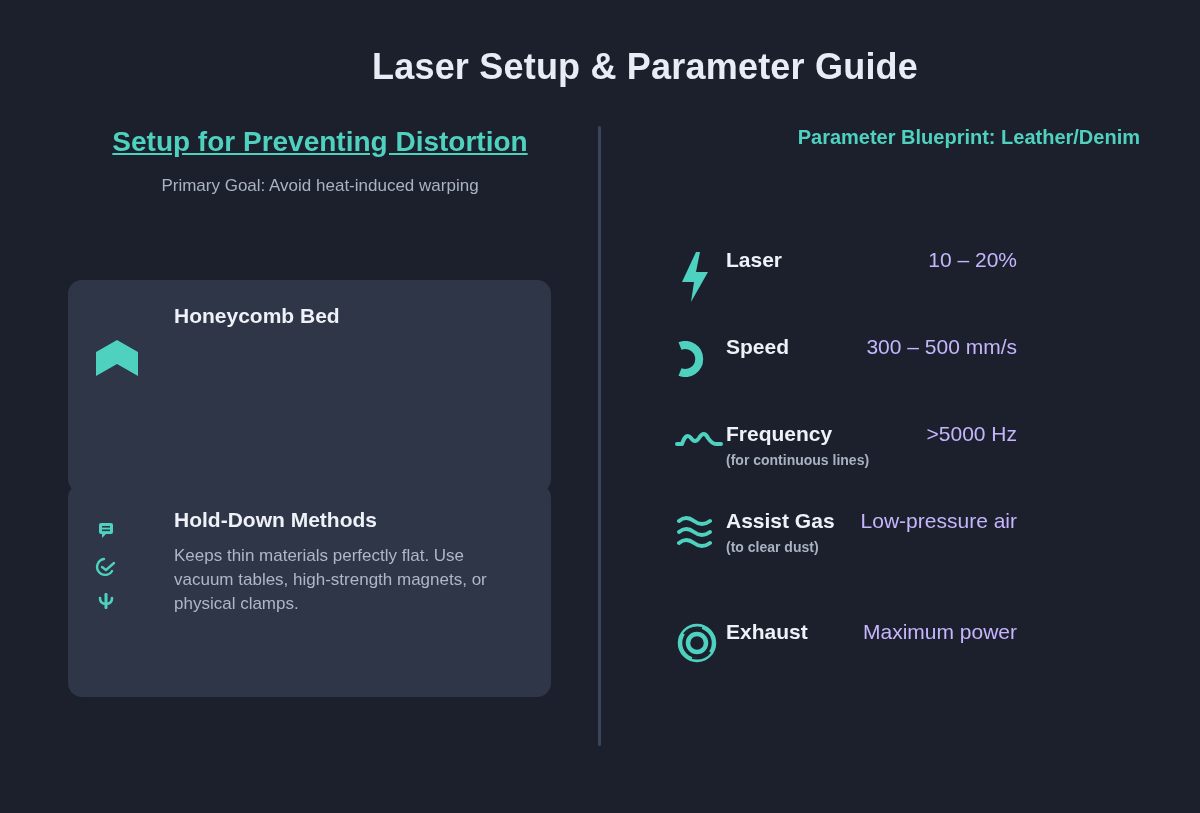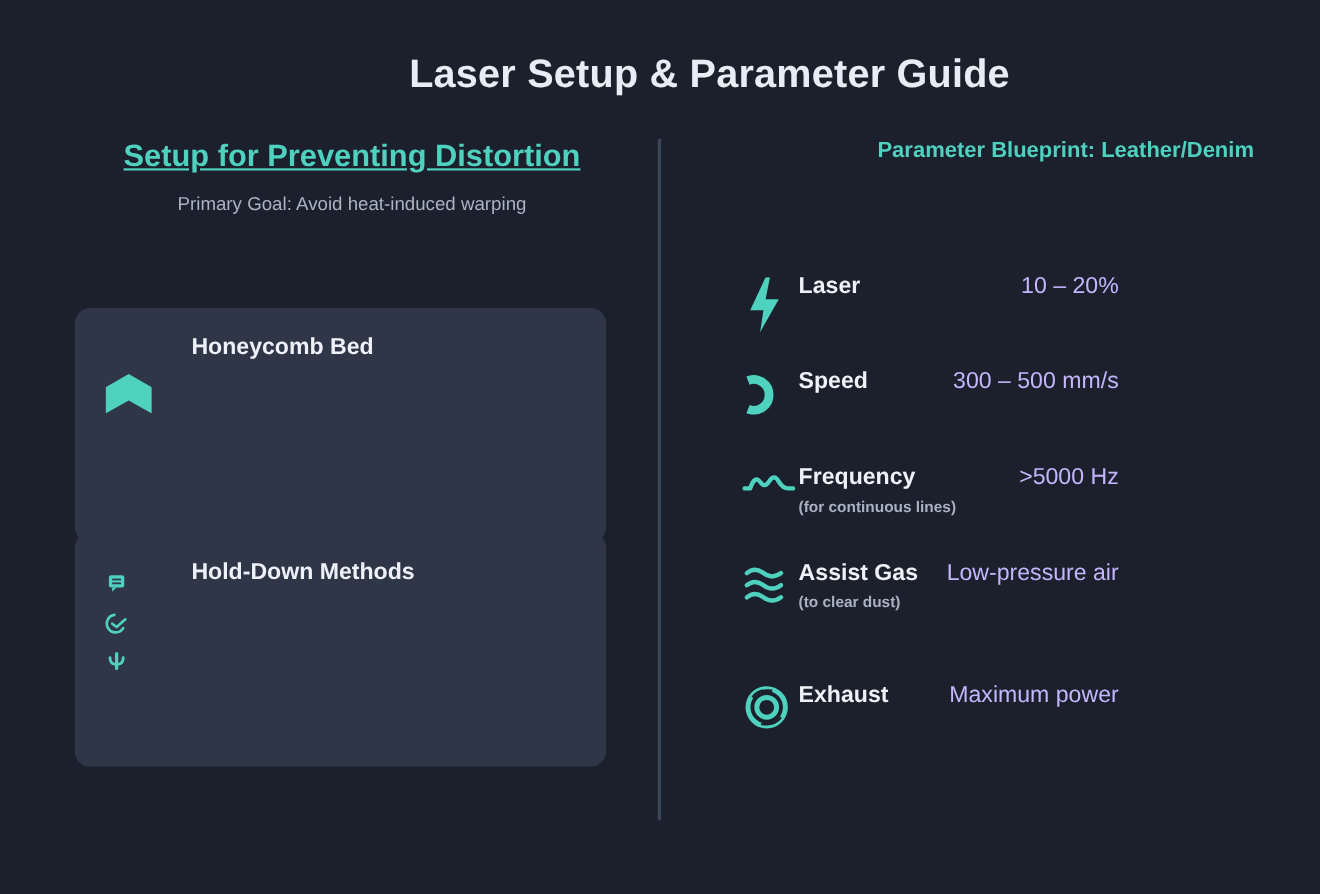--- a/index.html
+++ b/index.html
@@ -87,20 +87,21 @@
   </svg>
   <svg class="card-icon" style="left:27px; top:73px;" width="22" height="20" viewBox="0 0 22 20">
     <path d="M9 2 A8 8 0 1 0 17 14" fill="none" stroke="#4fd1c0" stroke-width="2.4" stroke-linecap="round"></path>
     <path d="M7 10 L11 13 L19 6" fill="none" stroke="#4fd1c0" stroke-width="2.4" stroke-linecap="round" stroke-linejoin="round"></path>
   </svg>
   <svg class="card-icon" style="left:30px; top:108px;" width="16" height="18" viewBox="0 0 16 18">
     <path d="M2 6 Q2 12 8 12 Q14 12 14 6" fill="none" stroke="#4fd1c0" stroke-width="2.6" stroke-linecap="round"></path>
     <rect x="6.5" y="1" width="3" height="16" rx="1.2" fill="#4fd1c0"></rect>
   </svg>
   <div class="card-title">Hold-Down Methods</div>
+  <div class="card-desc">Keeps thin materials perfectly flat. Use vacuum tables, high-strength magnets, or physical clamps.</div>
 </div>
 
 <div class="right-heading">Parameter Blueprint: Leather/Denim</div>
 
 <div class="param" style="top:248px;">
   <svg class="picon" style="top:4px; left:6px;" width="34" height="50" viewBox="0 0 34 50">
     <polygon points="18,0 4,30 16,30 13,50 30,20 18,20 22,0" fill="#4fd1c0"></polygon>
   </svg>
   <div class="pname">Laser</div>
   <div class="pval">10 – 20%</div>

